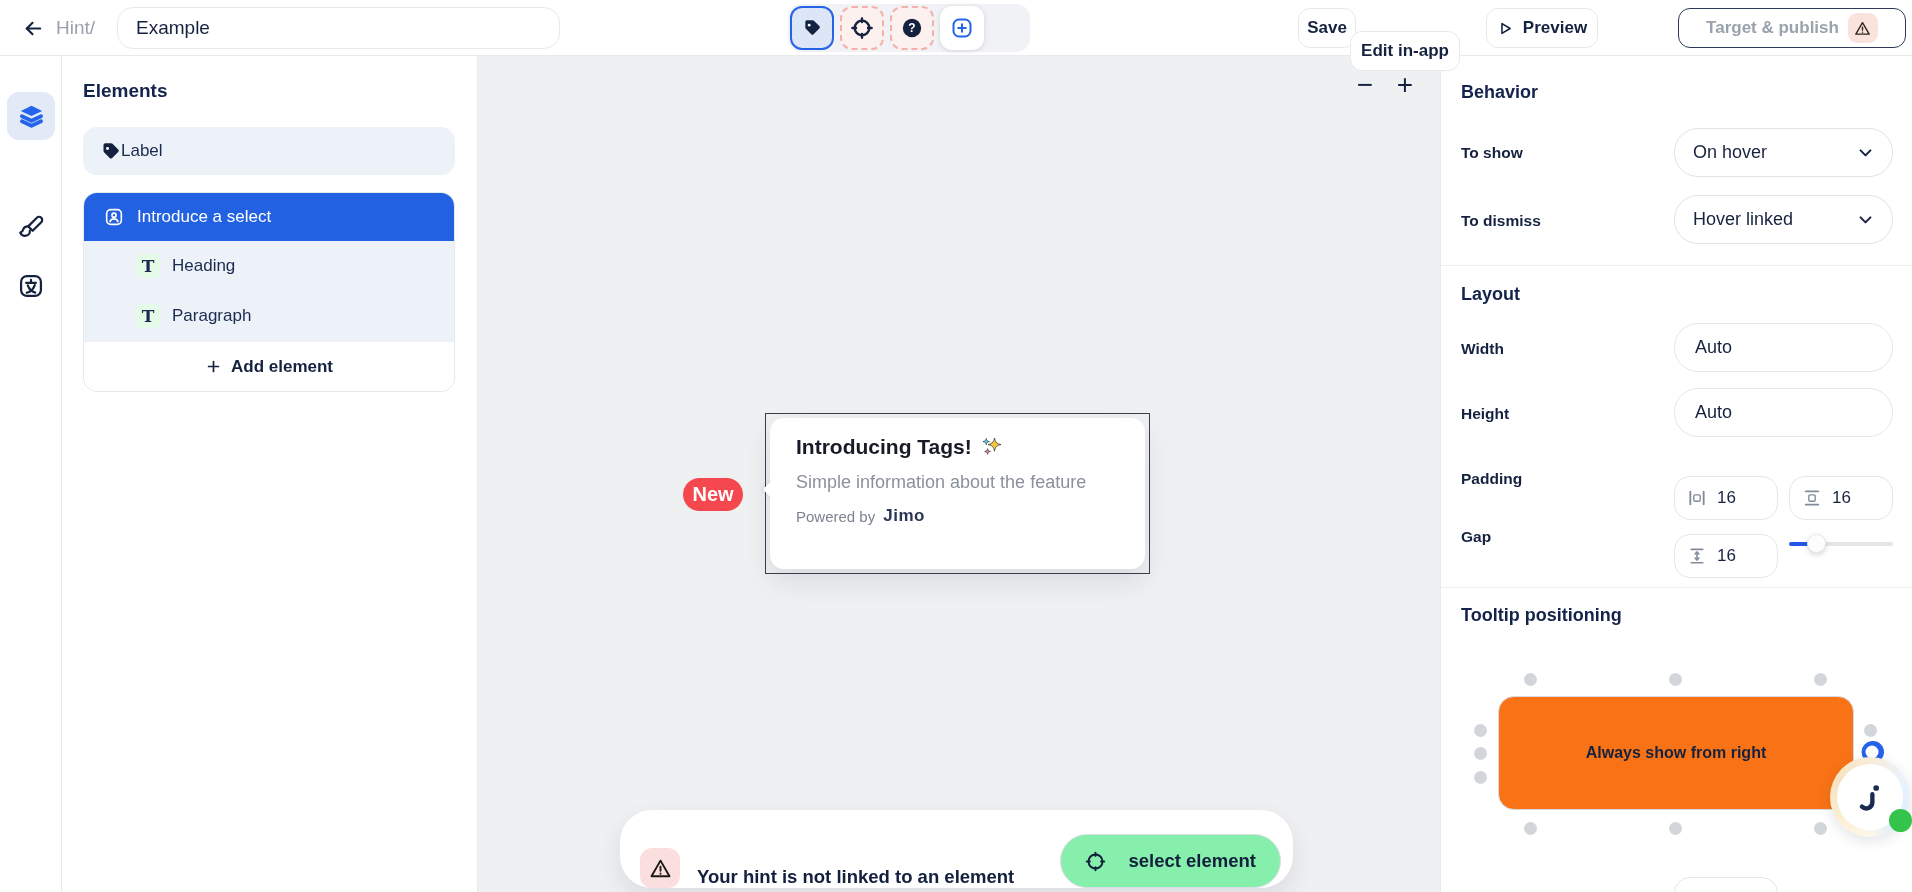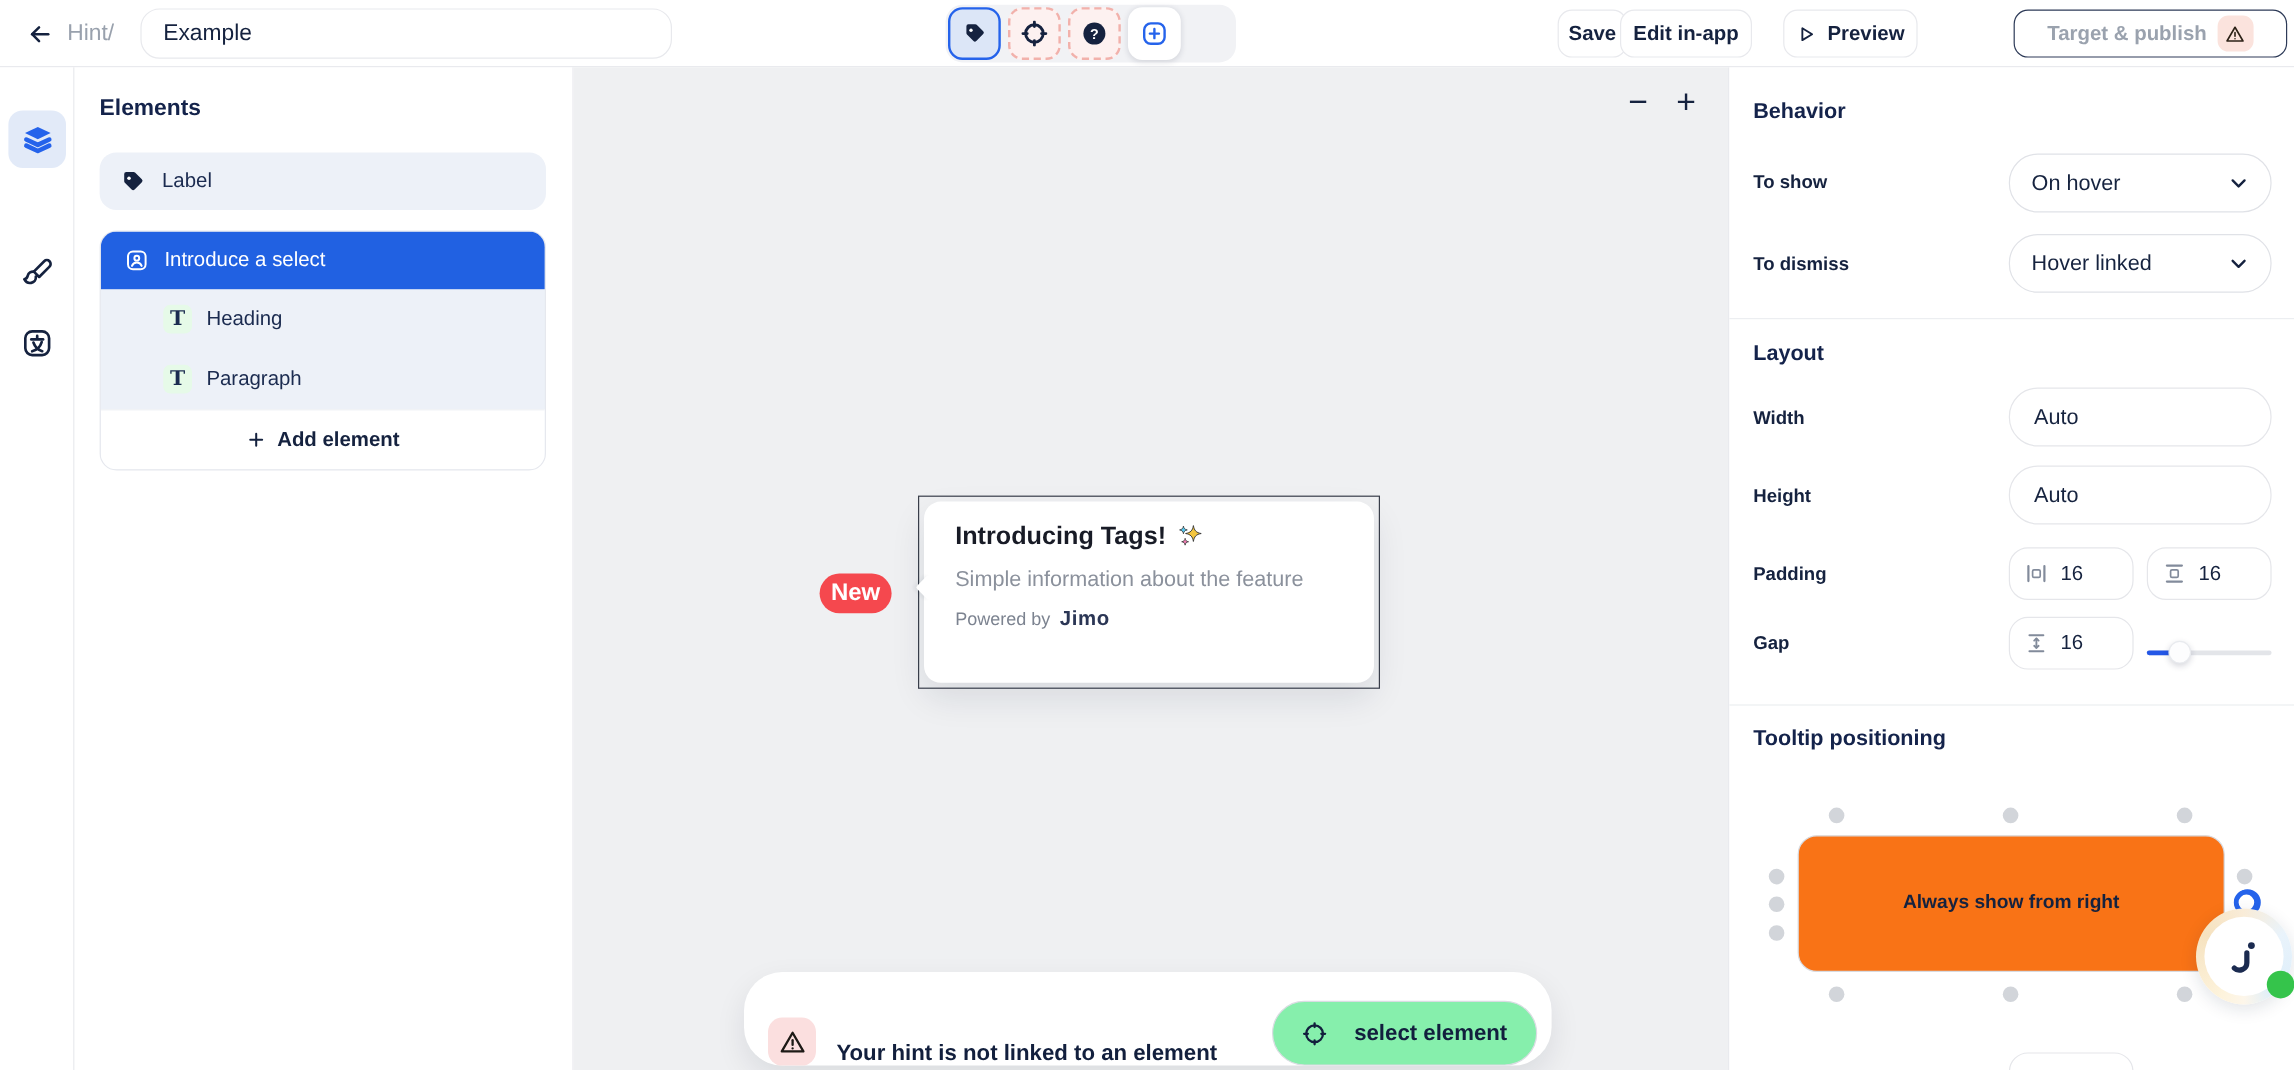--- a/index.html
+++ b/index.html
@@ -27,39 +27,39 @@
     display:flex; align-items:center; justify-content:center; cursor:pointer; }
   .mode-btn.sel { background:#dce6f7; border:2px solid #2563eb; }
   .mode-btn.dashed { background:#fdf1f0; border:2px dashed #f2b1ab; }
   .mode-btn.addstep { background:#fff; box-shadow:0 1px 5px rgba(20,30,60,.14); }
 
   .topbar-right-btn { position:absolute; top:8px; height:40px; background:#fff;
     border:1.5px solid #e8e9ed; border-radius:12px; font-family:inherit; font-size:17px;
     font-weight:700; color:#15223f; display:flex; align-items:center; justify-content:center;
     gap:9px; cursor:pointer; }
   .btn-save { left:1298px; width:58px; }
-  .btn-edit { left:1350px; width:110px; }
+  .btn-edit { left:1350px; width:110px;margin-top:23px; }
   .btn-preview { left:1486px; width:112px; }
   .btn-target { left:1678px; width:228px; border:1.5px solid #2e3b58; color:#9aa2ae; font-weight:700; }
   .warn-chip { width:30px; height:30px; border-radius:9px; background:#fbe3dd;
     display:flex; align-items:center; justify-content:center; }
 
   
   .iconbar { position:absolute; left:0; top:56px; width:62px; height:836px;
     background:#fff; border-right:1px solid #e9eaee; z-index:20; }
   .iconbar .tool { position:absolute; left:7px; width:48px; height:48px; border:none; background:none;
     border-radius:12px; display:flex; align-items:center; justify-content:center; cursor:pointer; }
   .tool.sel { background:#e2eaf8; }
 
   
   .elements-panel { position:absolute; left:62px; top:56px; width:416px; height:836px;
     background:#fff; border-right:1px solid #e9eaee; z-index:10; }
   .elements-title { position:absolute; left:21px; top:24px; font-size:19px; font-weight:700; color:#14234b; }
   .row-label { position:absolute; left:21px; top:71px; width:372px; height:48px;
-    background:#edf1f8; border-radius:14px; display:flex; align-items:center; gap:14px;
+    background:#edf1f8; border-radius:14px; display:flex; align-items:center; 
     padding:0 17px; cursor:pointer; }
   .row-label span { font-size:17px; color:#1b2b50; }
   .group { position:absolute; left:21px; top:136px; width:372px; border:1px solid #e6e8ee;
     border-radius:14px; overflow:hidden; background:#edf1f8; }
   .group-head { height:48px; background:#2161e2; display:flex; align-items:center; gap:12px;
     padding:0 19px; cursor:pointer; }
   .group-head span { color:#fff; font-size:17px; font-weight:500; }
   .group-row { height:50px; display:flex; align-items:center; gap:12px; padding-left:52px; cursor:pointer; }
   .group-row span { font-size:17px; color:#1b2b50; }
   .t-badge { width:24px; height:24px; border-radius:6px; background:#e6fae8;
@@ -109,21 +109,21 @@
   .divider { position:absolute; left:0; width:472px; border-top:1px solid #eceef1; }
   .selbox { position:absolute; left:233px; width:219px; height:49px; border:1.5px solid #e0e2e7;
     border-radius:24px; background:#fff; display:flex; align-items:center;
     padding:0 18px; cursor:pointer; }
   .selbox span { font-size:18px; color:#16233f; }
   .selbox .chev { margin-left:auto; }
   .txtbox { position:absolute; left:233px; width:219px; height:49px; border:1.5px solid #e5e6ea;
     border-radius:24px; background:#fff; padding:0 20px; font-family:inherit; font-size:18px;
     color:#16233f; outline:none; }
   .mini { position:absolute; width:104px; height:44px; border:1.5px solid #e5e6ea; border-radius:16px;
-    background:#fff; display:flex; align-items:center; gap:10px; padding:4px 12px; }
+    background:#fff; display:flex; align-items:center; gap:10px; padding:4px 12px;margin-top:20px; }
   .mini input { width:40px; border:none; outline:none; font-family:inherit; font-size:17px;
     font-weight:500; color:#16233f; background:transparent; }
   .slider { position:absolute; left:348px; top:478px; width:104px; height:19px; cursor:pointer; }
   .slider .track { position:absolute; left:0; top:8px; width:104px; height:4px; border-radius:2px; background:#e3e5e9; }
   .slider .fill { position:absolute; left:0; top:8px; width:28px; height:4px; border-radius:2px; background:#2457e6; }
   .slider .thumb { position:absolute; left:18px; top:0; width:19px; height:19px; border-radius:50%;
     background:#fdfdfe; border:1px solid #e8eaee; box-shadow:0 2px 5px rgba(20,30,60,.18); cursor:grab; }
 
   .pos-widget { position:absolute; left:0; top:606px; width:472px; height:190px; }
   .pos-box { position:absolute; left:57px; top:34px; width:356px; height:114px; background:#f97316;

